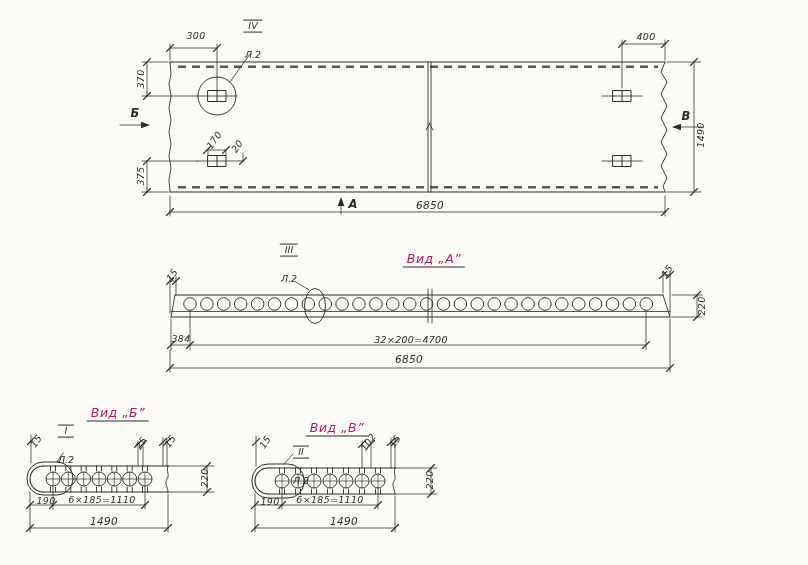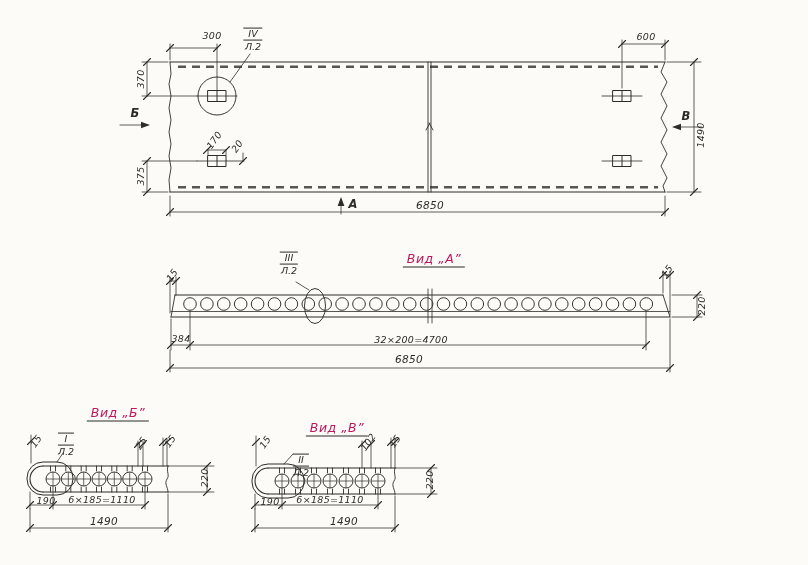--- a/index.html
+++ b/index.html
@@ -10,21 +10,21 @@
        white-space:nowrap;color:#2e2c28;letter-spacing:.3px;}
   .big{font-size:10.5px;}
   .r90{transform:translate(-50%,-50%) rotate(-90deg);}
   .r55{transform:translate(-50%,-50%) rotate(-55deg);}
   .sec{font-size:11.5px;font-weight:bold;}
   .title{position:absolute;transform:translate(-50%,-50%);font-style:italic;font-size:12.5px;
          color:#be185d;border-bottom:1.1px solid #2e2c28;padding:0 4px 1px 4px;white-space:nowrap;letter-spacing:.5px;}
   .callout{position:absolute;transform:translate(-50%,-50%);text-align:center;font-style:italic;
            font-size:9.5px;line-height:1.15;color:#2e2c28;}
   .co-num{display:block;padding:0 5px;border-top:1.1px solid #2e2c28;border-bottom:1.1px solid #2e2c28;}
-  .co-sheet{display:block;padding-top:1px;}
+  .co-sheet{display:block;padding-top:17px;}
 </style>
 </head>
 <body>
 
 <div class="canvas">
 
   <svg id="dwg" width="808" height="565" viewBox="0 0 808 565">
     <g id="g-plan">
         <path d="M170,62H665" fill="none" stroke="#2e2c28" stroke-width="1.2" stroke-linecap="round"></path>
         <path d="M170,192H665" fill="none" stroke="#2e2c28" stroke-width="1.2" stroke-linecap="round"></path>
@@ -326,26 +326,26 @@
         <path d="M427.5,471.5L434.5,464.5" fill="none" stroke="#2e2c28" stroke-width="1.1" stroke-linecap="round"></path>
         <path d="M427.5,497.5L434.5,490.5" fill="none" stroke="#2e2c28" stroke-width="1.1" stroke-linecap="round"></path>
         <path d="M251.5,508.5L258.5,501.5" fill="none" stroke="#2e2c28" stroke-width="1.1" stroke-linecap="round"></path>
         <path d="M278.5,508.5L285.5,501.5" fill="none" stroke="#2e2c28" stroke-width="1.1" stroke-linecap="round"></path>
         <path d="M374.5,508.5L381.5,501.5" fill="none" stroke="#2e2c28" stroke-width="1.1" stroke-linecap="round"></path>
         <path d="M251.5,531.5L258.5,524.5" fill="none" stroke="#2e2c28" stroke-width="1.1" stroke-linecap="round"></path>
         <path d="M391.5,531.5L398.5,524.5" fill="none" stroke="#2e2c28" stroke-width="1.1" stroke-linecap="round"></path>
       </g>
   </svg>
 
-  <div class="lbl" style="left:212px;top:35px">300</div>
+  <div class="lbl" style="left:196px;top:35px">300</div>
   <div class="callout" style="left:253px;top:40px">
     <span class="co-num">IV</span>
     <span class="co-sheet">Л.2</span>
   </div>
-  <div class="lbl" style="left:646px;top:36px">600</div>
+  <div class="lbl" style="left:646px;top:36px">400</div>
   <div class="lbl r90" style="left:140px;top:79px">370</div>
   <div class="lbl sec" style="left:135px;top:113px">Б</div>
   <div class="lbl r55" style="left:214px;top:140px">170</div>
   <div class="lbl r55" style="left:237px;top:146px">20</div>
   <div class="lbl r90" style="left:140px;top:176px">375</div>
   <div class="lbl sec" style="left:353px;top:204px">А</div>
   <div class="lbl big" style="left:430px;top:205px">6850</div>
   <div class="lbl sec" style="left:686px;top:116px">В</div>
   <div class="lbl r90" style="left:700px;top:135px">1490</div>
 

